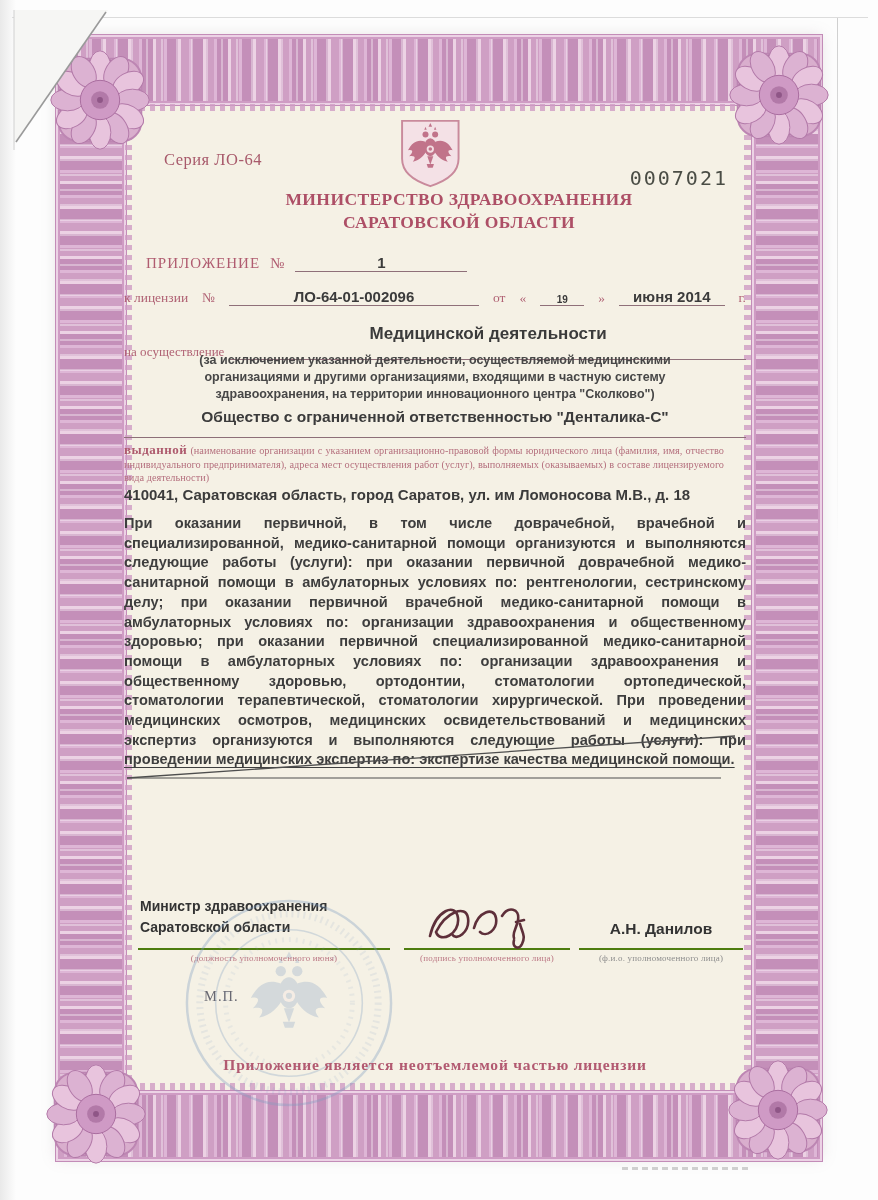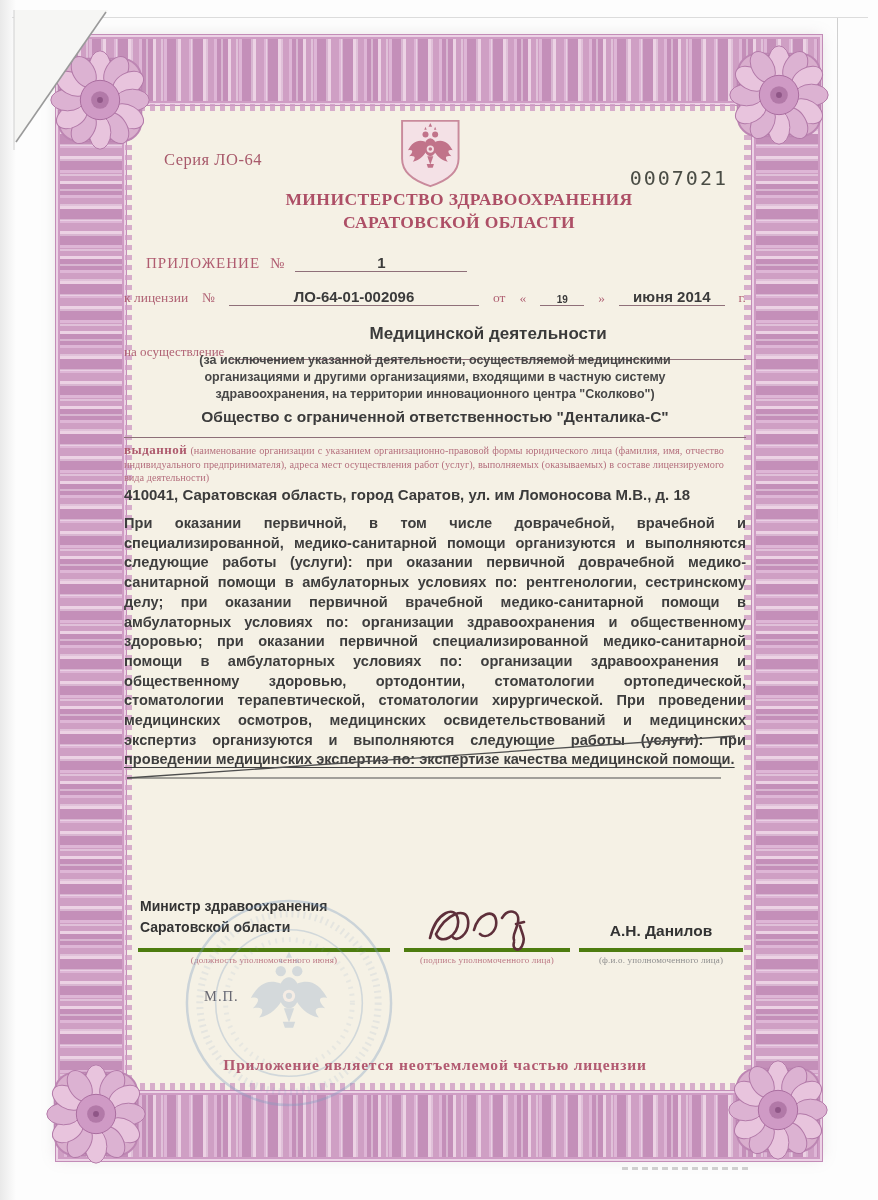--- a/index.html
+++ b/index.html
@@ -90,21 +90,21 @@
   .address{left:0;top:486px;width:622px;font-size:15px;}
   .body-text{left:0;top:514px;width:622px;text-align:justify;
     font-family:"Liberation Sans", sans-serif;font-weight:bold;
     font-size:14.6px;line-height:19.7px;color:#3e3e3e;}
   .body-underlined{text-decoration:underline;text-underline-offset:3px;text-decoration-thickness:1px;}
   .strike{left:0;top:726px;width:622px;height:58px;}
 
   .minister{left:16px;top:896px;font-family:"Liberation Sans", sans-serif;
     font-weight:bold;font-size:14px;line-height:21px;color:#333;}
   .sig-row{left:0;top:948px;width:622px;height:46px;}
-  .sig-seg{position:absolute;top:0;border-top:4px solid #4d7c0f;text-align:center;}
+  .sig-seg{position:absolute;top:0;border-top:2px solid #4d7c0f;text-align:center;}
   .seg1{left:14px;width:252px;} .seg2{left:280px;width:166px;} .seg3{left:455px;width:164px;}
   .sig-caption{font-size:9px;color:#bb7683;padding-top:3px;letter-spacing:.2px;}
   .seg3 .sig-caption{color:#8d8d8d;}
   .sig-name{position:absolute;left:0;top:-30px;width:100%;text-align:center;
     font-family:"Liberation Sans", sans-serif;font-weight:bold;font-size:15.5px;color:#333;}
   .sig-script{position:absolute;left:18px;top:-58px;}
 
   .mp-label{left:80px;top:988px;font-size:14.5px;color:#686872;letter-spacing:1px;}
   .stamp{left:56px;top:894px;width:218px;height:218px;opacity:.5;color:#7d9cc0;filter:blur(.4px);}
   .footer{left:0;top:1056px;width:622px;text-align:center;font-weight:bold;

